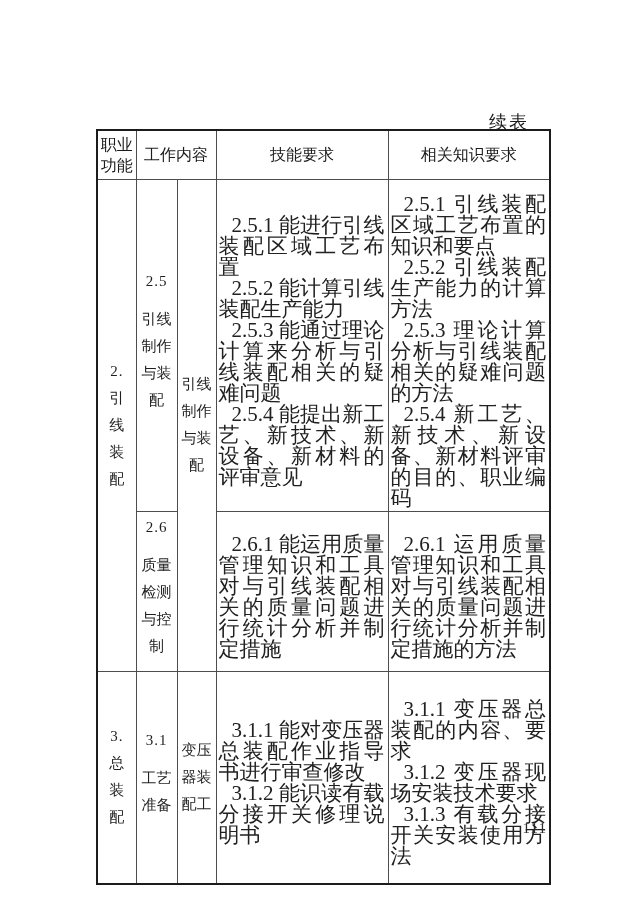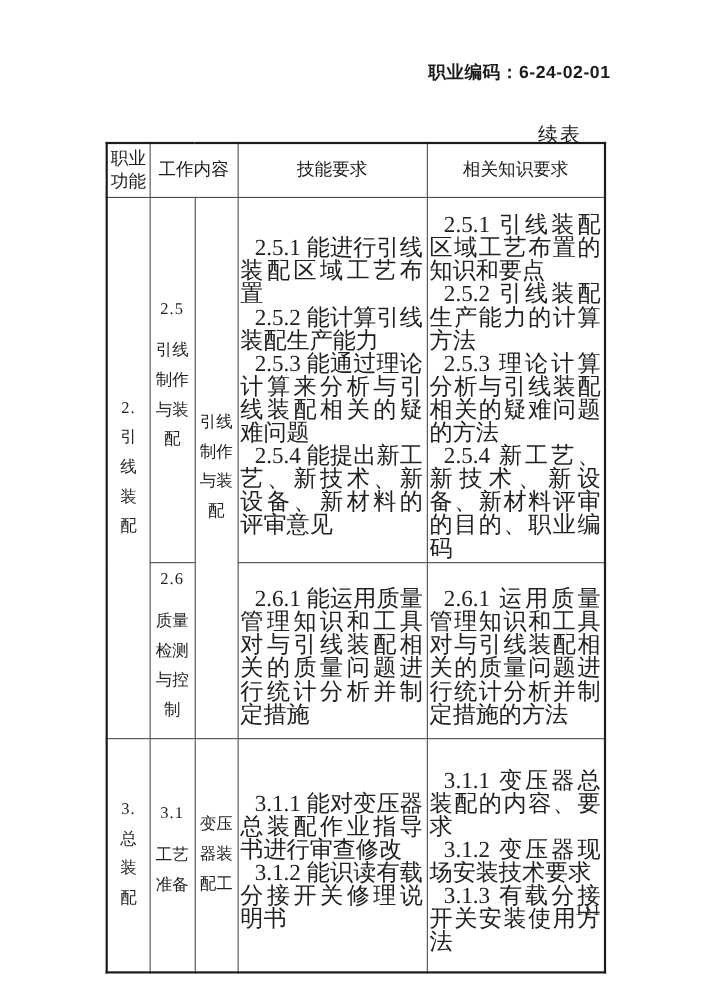--- a/index.html
+++ b/index.html
@@ -98,21 +98,20 @@
     text-align: justify;
     line-height: 21px;
     color: #212121;
   }
 </style>
 </head>
 <body>
 
 <div class="page">
 
-  <div class="occupation-code">职业编码：6-24-02-01</div>
 
   <div class="continued-label">续表</div>
 
   <table class="std-table">
     <colgroup>
       <col style="width:39px">
       <col style="width:41px">
       <col style="width:39px">
       <col style="width:172px">
       <col style="width:162px">

